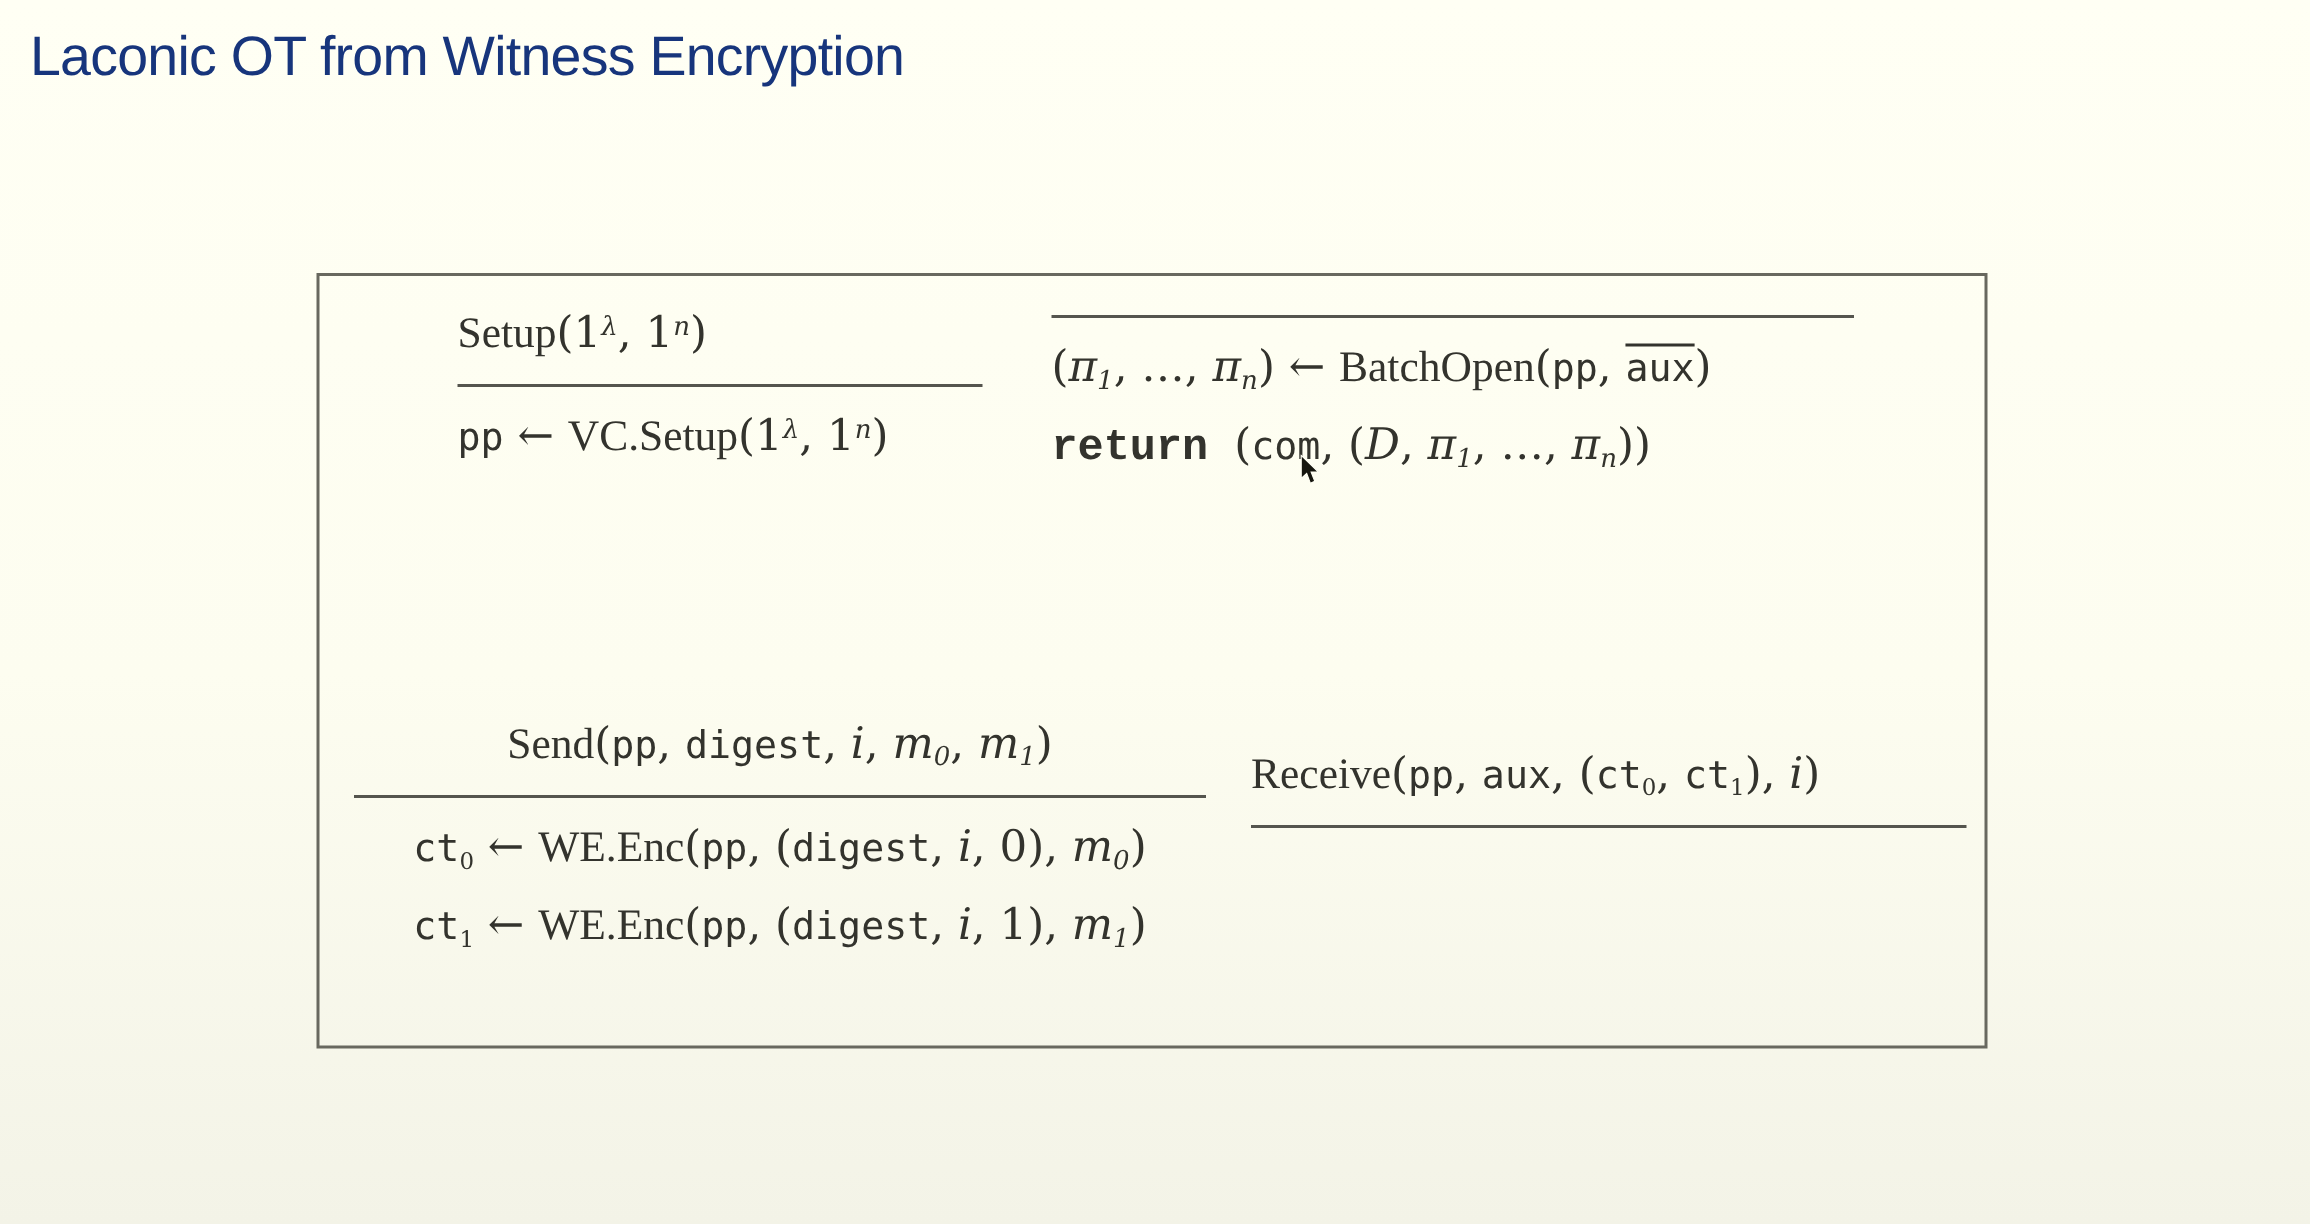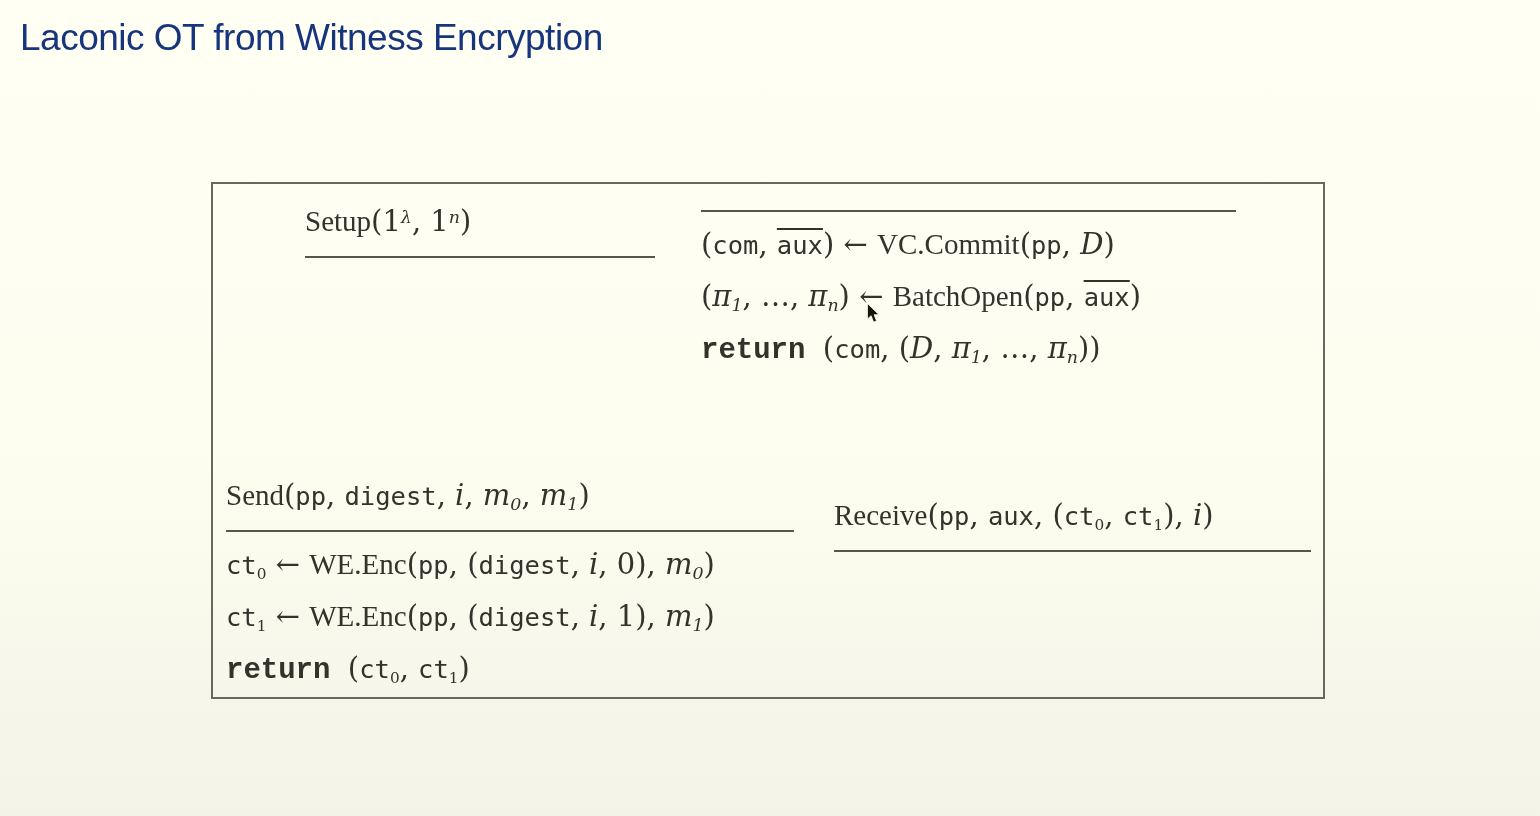--- a/index.html
+++ b/index.html
@@ -14,21 +14,21 @@
     color: #17357C; white-space: nowrap;
   }
   .algo-box {
     position: absolute; left: 211px; top: 182px;
     width: 1110px; height: 513px;
     border: 2px solid #68685F; background: transparent;
   }
   .alg { position: absolute; }
   .alg-setup   { left: 92px;  top: 14px;  }
   .alg-h       { left: 488px; top: 14px;  }
-  .alg-send    { left: 13px;   top: 288px; }
+  .alg-send    { left: 23px;   top: 288px; text-align: center; }
   .alg-receive { left: 621px; top: 288px; margin-top: 20px; }
 
   .math, .alg-header {
     font-size: 29px; color: #33332D; white-space: nowrap;
     font-family: "DejaVu Serif", serif;
   }
   .alg-header { line-height: 46px; height: 46px; }
   .rule { height: 2px; background: #55554E; margin-top: 12px; }
   .rule-setup   { width: 350px; }
   .rule-h       { width: 535px; }
@@ -52,38 +52,39 @@
 </head>
 <body>
 
 <div class="slide-title">Laconic OT from Witness Encryption</div>
 
 <div class="algo-box">
 
   <div class="alg alg-setup">
     <div class="alg-header"><span class="f-sf">Setup</span><span class="f-rm">(</span><span class="f-rm">1<sup class="f-it">λ</sup></span><span class="f-rm">, </span><span class="f-rm">1<sup class="f-it">n</sup></span><span class="f-rm">)</span></div>
     <div class="rule rule-setup"></div>
+    <div class="alg-body">
+      <div class="math math-line"><span class="f-tt">pp</span><span class="f-rm"> ← </span><span class="f-sf">VC.Setup</span><span class="f-rm">(</span><span class="f-rm">1<sup class="f-it">λ</sup></span><span class="f-rm">, </span><span class="f-rm">1<sup class="f-it">n</sup></span><span class="f-rm">)</span></div>
+    </div>
   </div>
 
   <div class="alg alg-h">
     <div class="rule rule-h"></div>
     <div class="alg-body">
-      <div class="math math-line"><span class="f-rm">(</span><span class="f-tt">com</span><span class="f-rm">, </span><span class="f-tt ov">aux</span><span class="f-rm">) ← </span><span class="f-sf">VC.Commit</span><span class="f-rm">(</span><span class="f-tt">pp</span><span class="f-rm">, </span><span class="f-it">D</span><span class="f-rm">)</span></div>
       <div class="math math-line"><span class="f-rm">(</span><span class="f-it">π<sub class="f-rm">1</sub></span><span class="f-rm">, …, </span><span class="f-it">π<sub class="f-it">n</sub></span><span class="f-rm">) ← </span><span class="f-sf">BatchOpen</span><span class="f-rm">(</span><span class="f-tt">pp</span><span class="f-rm">, </span><span class="f-tt ov">aux</span><span class="f-rm">)</span></div>
       <div class="math math-line"><span class="f-bf">return </span><span class="f-rm">(</span><span class="f-tt">com</span><span class="f-rm">, (</span><span class="f-it">D</span><span class="f-rm">, </span><span class="f-it">π<sub class="f-rm">1</sub></span><span class="f-rm">, …, </span><span class="f-it">π<sub class="f-it">n</sub></span><span class="f-rm">))</span></div>
     </div>
   </div>
 
   <div class="alg alg-send">
     <div class="alg-header"><span class="f-sf">Send</span><span class="f-rm">(</span><span class="f-tt">pp</span><span class="f-rm">, </span><span class="f-tt">digest</span><span class="f-rm">, </span><span class="f-it">i</span><span class="f-rm">, </span><span class="f-it">m<sub class="f-rm">0</sub></span><span class="f-rm">, </span><span class="f-it">m<sub class="f-rm">1</sub></span><span class="f-rm">)</span></div>
     <div class="rule rule-send"></div>
     <div class="alg-body">
       <div class="math math-line"><span class="f-tt">ct<sub class="f-rm">0</sub></span><span class="f-rm"> ← </span><span class="f-sf">WE.Enc</span><span class="f-rm">(</span><span class="f-tt">pp</span><span class="f-rm">, (</span><span class="f-tt">digest</span><span class="f-rm">, </span><span class="f-it">i</span><span class="f-rm">, 0), </span><span class="f-it">m<sub class="f-rm">0</sub></span><span class="f-rm">)</span></div>
       <div class="math math-line"><span class="f-tt">ct<sub class="f-rm">1</sub></span><span class="f-rm"> ← </span><span class="f-sf">WE.Enc</span><span class="f-rm">(</span><span class="f-tt">pp</span><span class="f-rm">, (</span><span class="f-tt">digest</span><span class="f-rm">, </span><span class="f-it">i</span><span class="f-rm">, 1), </span><span class="f-it">m<sub class="f-rm">1</sub></span><span class="f-rm">)</span></div>
-      <div class="math math-line"><span class="f-bf">return </span><span class="f-rm">(</span><span class="f-tt">ct<sub class="f-rm">0</sub></span><span class="f-rm">, </span><span class="f-tt">ct<sub class="f-rm">1</sub></span><span class="f-rm">)</span></div>
     </div>
   </div>
 
   <div class="alg alg-receive">
     <div class="alg-header"><span class="f-sf">Receive</span><span class="f-rm">(</span><span class="f-tt">pp</span><span class="f-rm">, </span><span class="f-tt">aux</span><span class="f-rm">, (</span><span class="f-tt">ct<sub class="f-rm">0</sub></span><span class="f-rm">, </span><span class="f-tt">ct<sub class="f-rm">1</sub></span><span class="f-rm">), </span><span class="f-it">i</span><span class="f-rm">)</span></div>
     <div class="rule rule-receive"></div>
     <div class="alg-body">
     </div>
   </div>
 

